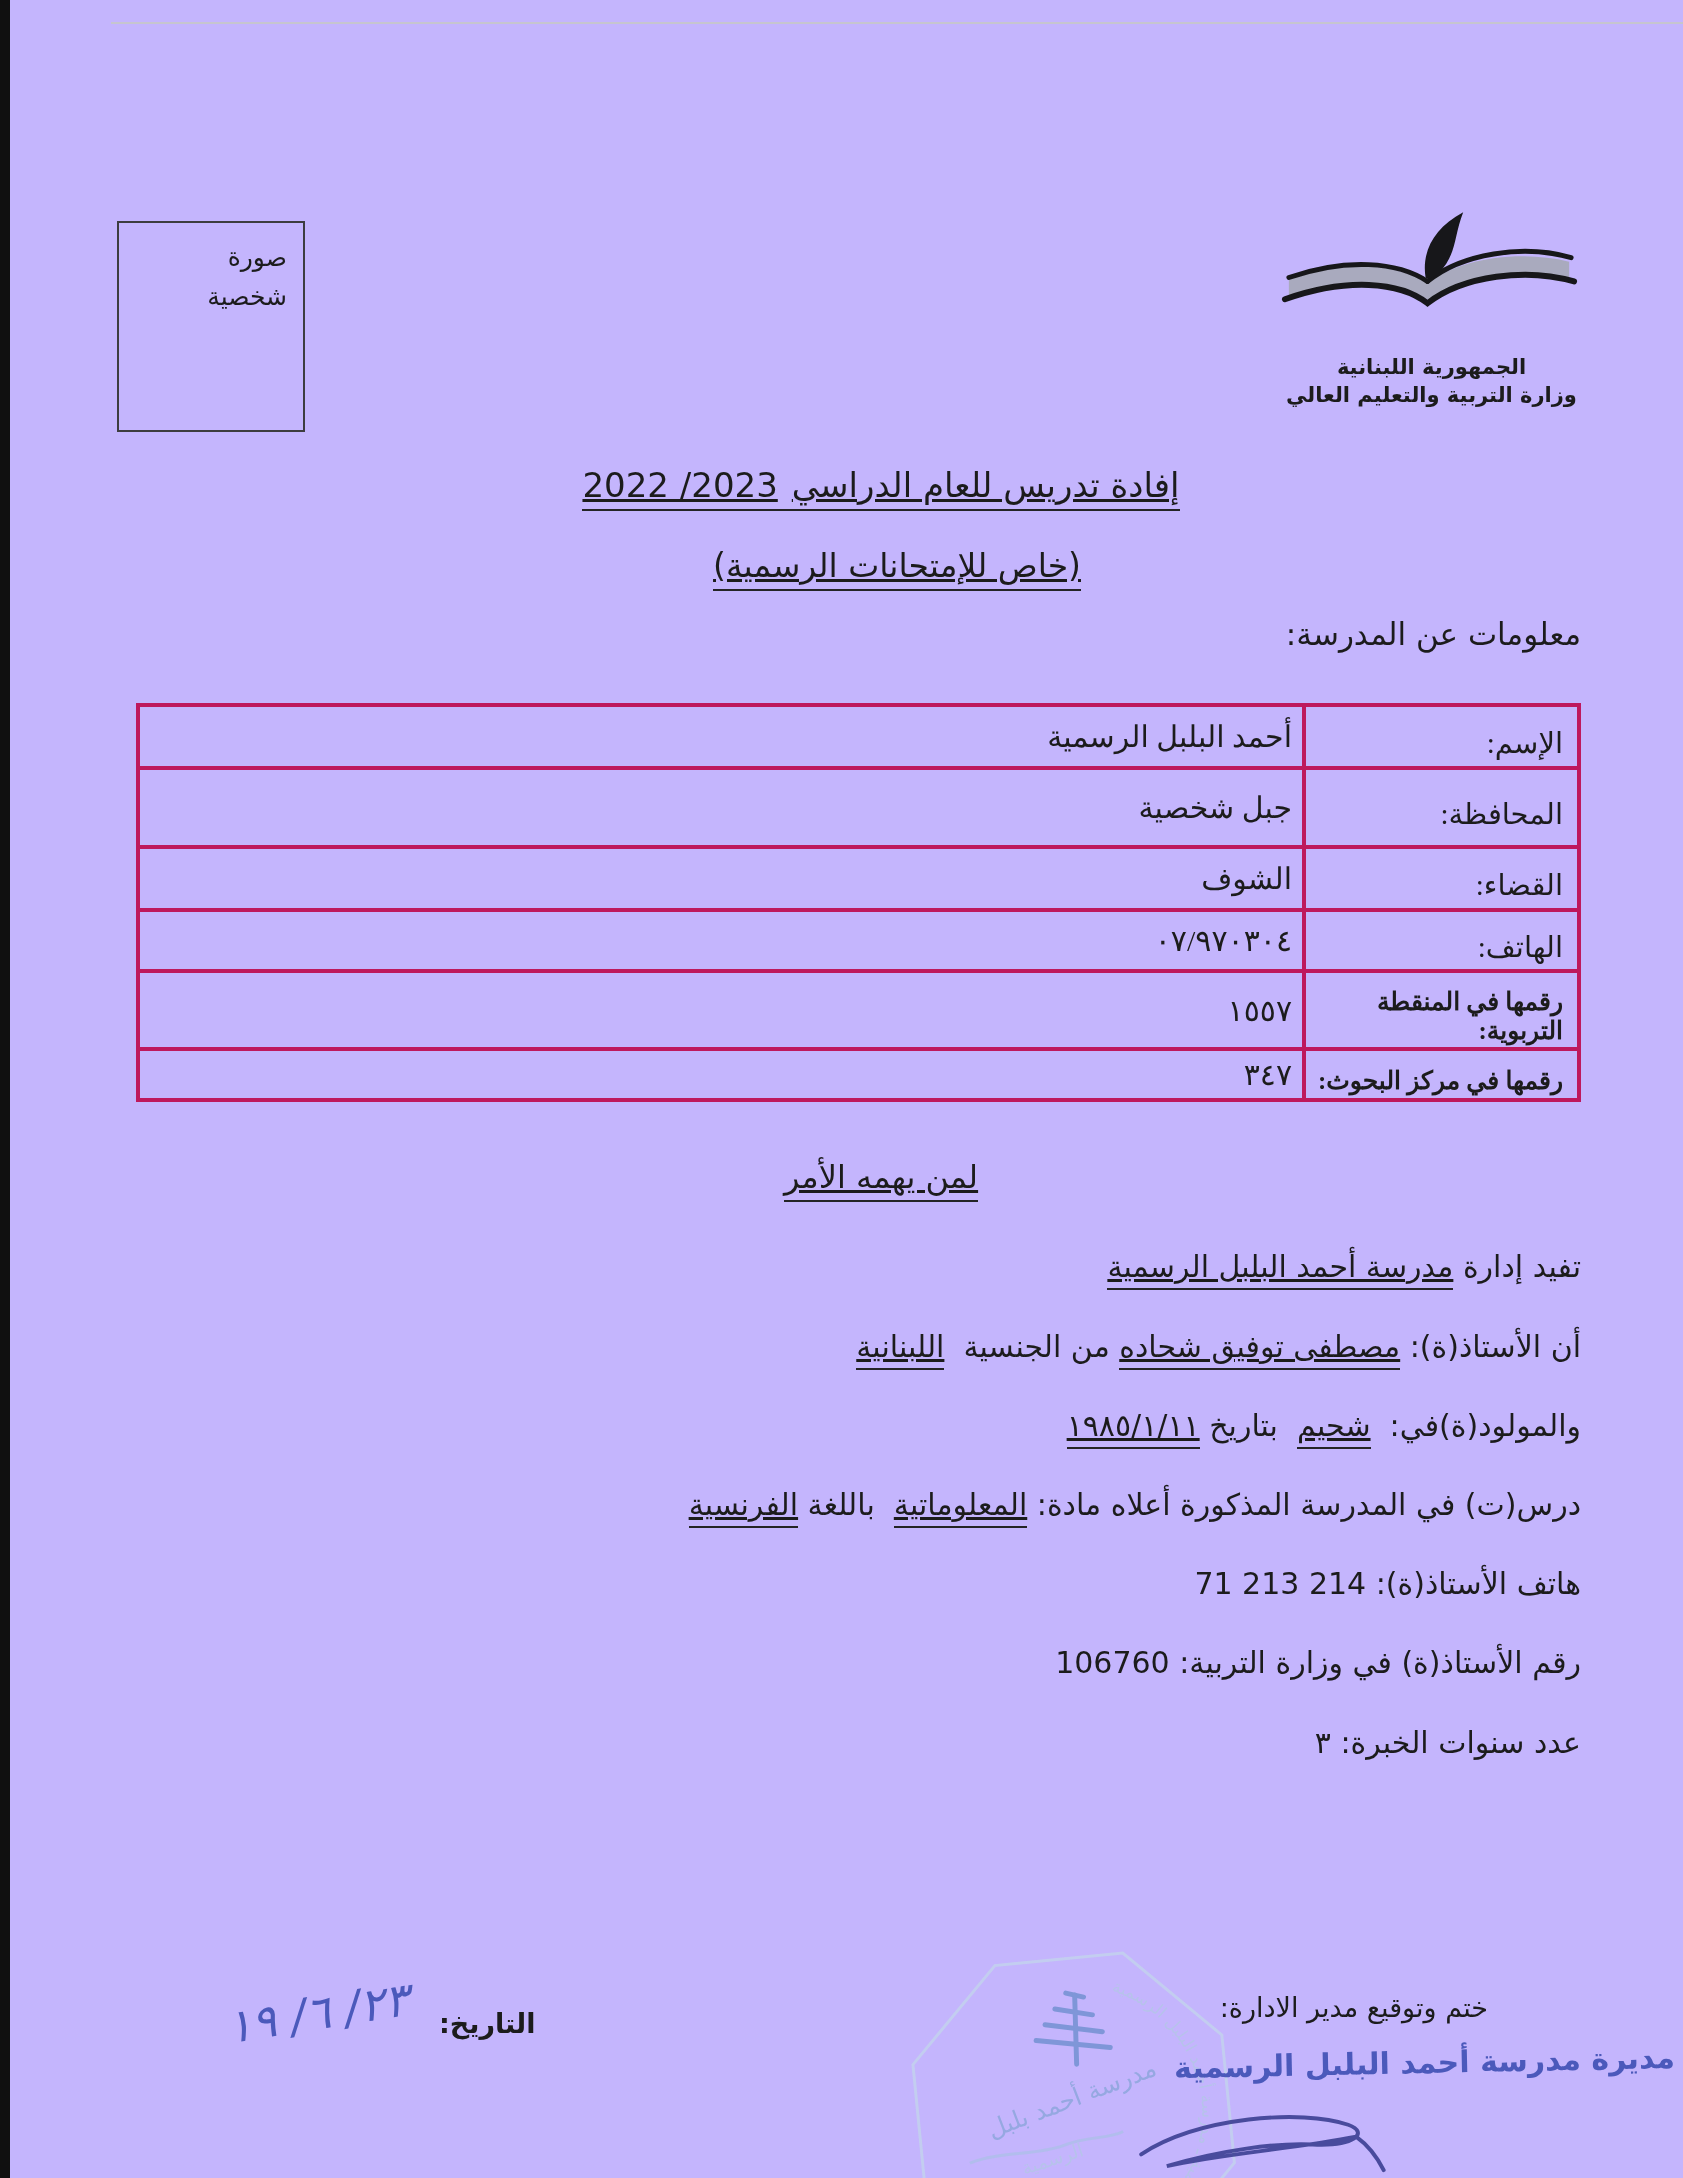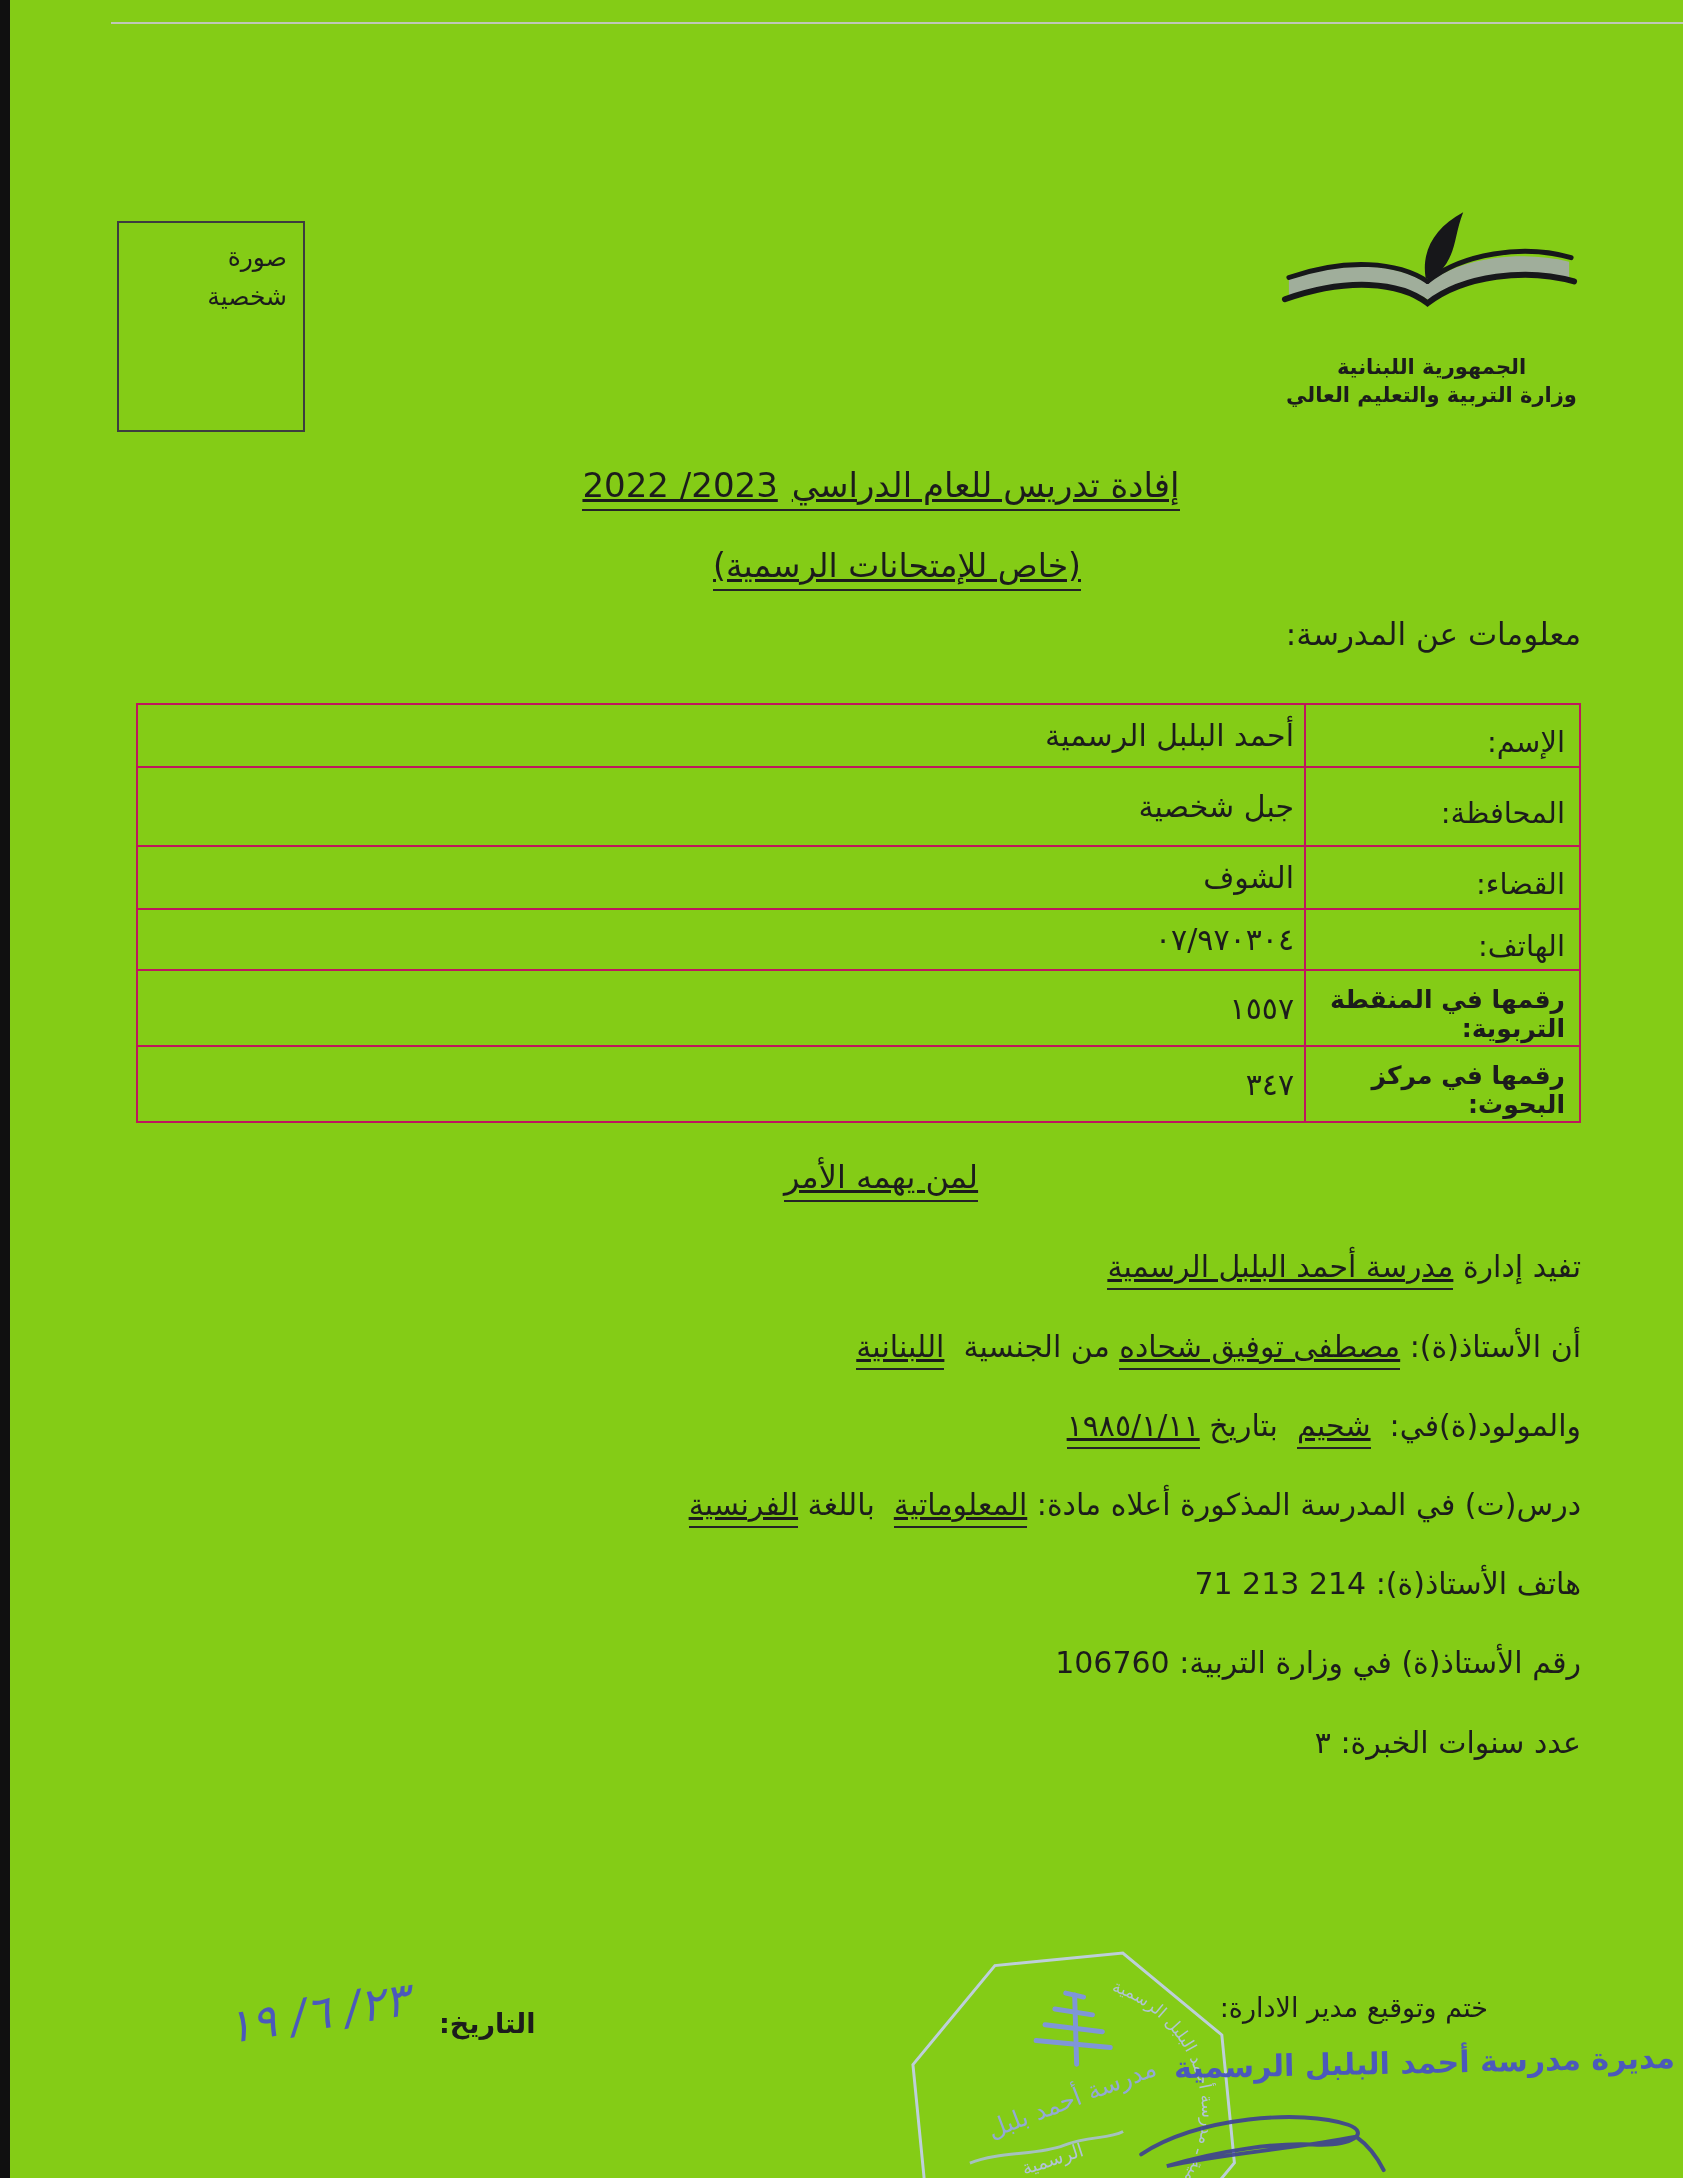--- a/index.html
+++ b/index.html
@@ -1,18 +1,18 @@
 <!DOCTYPE html>
 <html lang="ar"><head>
 <meta charset="utf-8">
 <style>
   html,body{margin:0;padding:0;background:#e8e8e8;}
   .page{
     position:relative; width:1683px; height:2178px; overflow:hidden;
-    background:#84cc16; color:#1c1c1c;
+    background:#c4b5fd; color:#1c1c1c;
     font-family:"DejaVu Sans", sans-serif;
   }
   .abs{position:absolute;}
   .scan-edge{left:0;top:0;width:10px;height:2178px;background:#101010;}
   .scan-topline{left:111px;top:22px;right:0;height:2px;background:#c6c6ca;opacity:.9;}
   .photo-box{
     left:117px;top:221px;width:188px;height:211px;
     border:2px solid #3d3d3f; box-sizing:border-box;
     text-align:right; padding:16px 16px 0 0; font-size:25px; line-height:1.55;
     direction:rtl;
@@ -21,21 +21,21 @@
   .ministry-line{width:309px;text-align:center;font-weight:bold;font-size:21px;direction:rtl;line-height:1.35;}
   .title-line{left:0;right:0;padding-left:79px;text-align:center;direction:rtl;font-size:34px;}
   .u{border-bottom:2px solid #242426;padding-bottom:4px;text-decoration:underline;}
   .title-year{margin-right:14px;}
   .info-heading{right:102px;direction:rtl;font-size:31px;}
   table.school{
     left:136px;top:703px;width:1445px;border-collapse:collapse;direction:rtl;
     position:absolute;table-layout:fixed;
   }
   table.school td{
-    border:2px solid #be185d;vertical-align:middle;box-sizing:border-box;
+    border:4px solid #be185d;vertical-align:middle;box-sizing:border-box;font-family:Liberation Serif, serif;
   }
   td.lbl{width:275px;font-size:29px;padding:14px 14px 2px 4px;}
   td.lbl.bold{font-weight:bold;font-size:25px;}
   td.val{font-size:30px;padding:2px 10px 2px 4px;text-align:right;}
   .letter-heading{left:79px;right:0;text-align:center;direction:rtl;font-size:32px;}
   .letter-line{right:102px;left:0;text-align:right;direction:rtl;font-size:30px;}
   .blue{color:#4b59bb;}
   .sign-label{right:195px;font-weight:normal;font-size:27px;direction:rtl;}
   .principal{right:8px;font-weight:bold;font-size:30px;direction:rtl;transform:rotate(-1.2deg);}
   .date-label{left:439px;font-weight:bold;font-size:27px;direction:rtl;}

